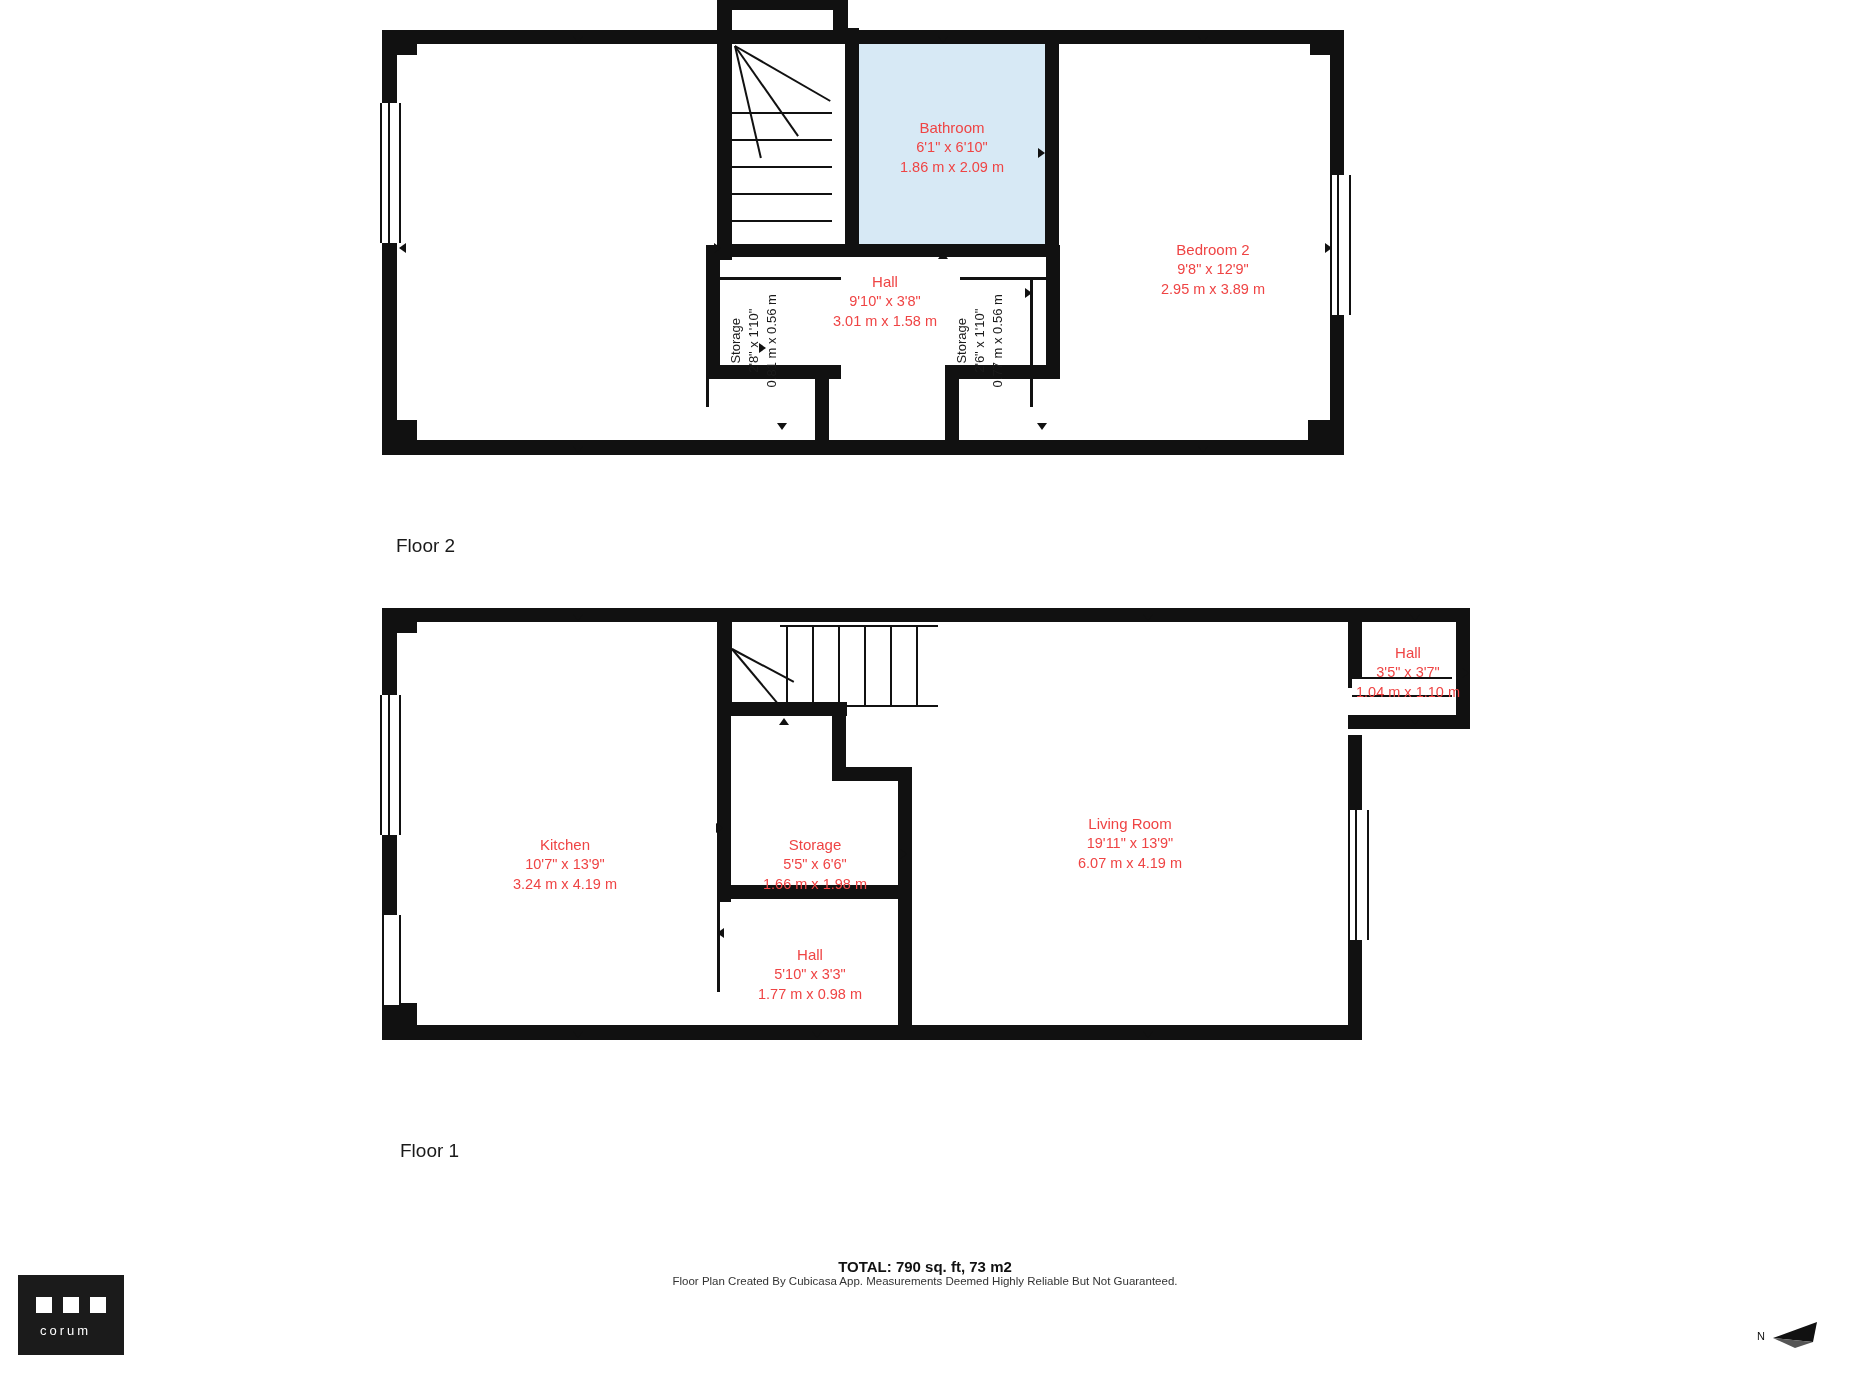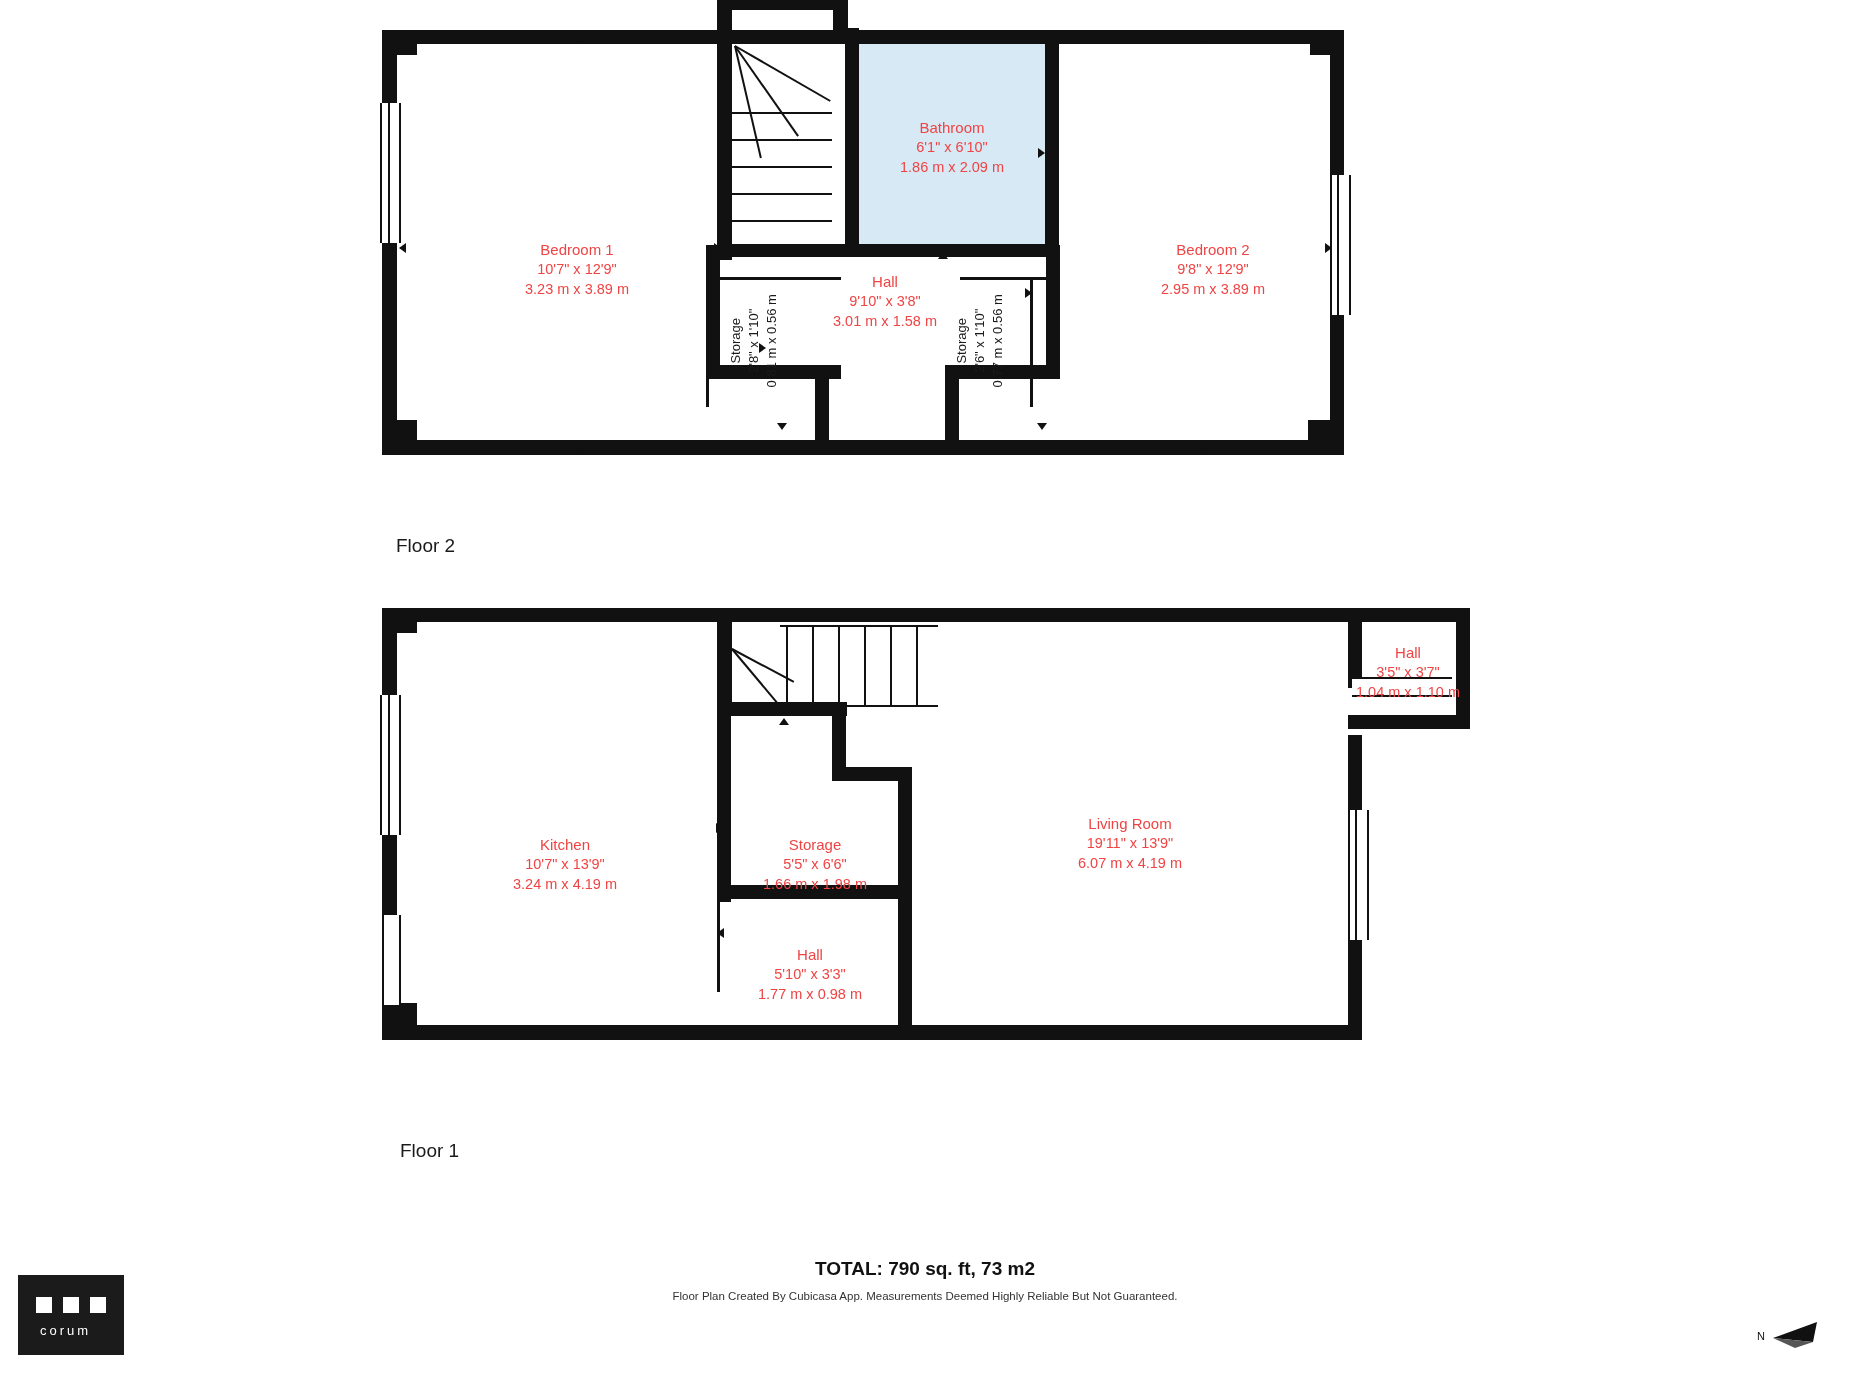--- a/index.html
+++ b/index.html
@@ -17,23 +17,23 @@
   .window.v{border:none;border-left:2.5px solid #111;border-right:2.5px solid #111;}
   .winline{position:absolute;background:#111;}
   .floor-title{position:absolute;font-size:19px;color:#1a1a1a;}
   .arrow{position:absolute;width:0;height:0;}
   .arr-down{border-left:5px solid transparent;border-right:5px solid transparent;border-top:7px solid #111;}
   .arr-up{border-left:5px solid transparent;border-right:5px solid transparent;border-bottom:7px solid #111;}
   .arr-left{border-top:5px solid transparent;border-bottom:5px solid transparent;border-right:7px solid #111;}
   .arr-right{border-top:5px solid transparent;border-bottom:5px solid transparent;border-left:7px solid #111;}
   .stairline{position:absolute;background:#111;}
   .summary{position:absolute;left:0;right:0;text-align:center;}
-  .summary .tot{font-size:19px;font-weight:bold;color:#111;}
+  .summary .tot{font-size:15px;font-weight:bold;color:#111;}
   .summary .ln{font-size:17px;color:#111;margin-top:4px;}
-  .summary .credit{font-size:11.5px;color:#333;margin-top:10px;}
+  .summary .credit{font-size:11.5px;color:#333;}
   .logo{position:absolute;background:#1b1b1b;}
   .logo .sq{position:absolute;background:#fff;}
   .logo .txt{position:absolute;color:#fff;font-size:13px;letter-spacing:3px;}
   .compass{position:absolute;}
   .compass .letter{position:absolute;font-size:11px;color:#111;}
 </style>
 </head>
 <body>
 
 <div class="plan" style="left:0;top:0;width:1850px;height:520px;">
@@ -93,25 +93,20 @@
   <div class="arrow arr-right" style="left:1038px;top:148px;"></div>
   <div class="arrow arr-right" style="left:1325px;top:243px;"></div>
   <div class="arrow arr-up" style="left:938px;top:252px;"></div>
   <div class="arrow arr-right" style="left:759px;top:343px;"></div>
   <div class="arrow arr-right" style="left:1025px;top:288px;"></div>
   <div class="arrow arr-down" style="left:777px;top:423px;"></div>
   <div class="arrow arr-down" style="left:1037px;top:423px;"></div>
   <div class="arrow arr-down" style="left:573px;top:446px;"></div>
   <div class="arrow arr-down" style="left:1198px;top:446px;"></div>
 
-  <div class="room-label" style="left:452px;top:240px;width:250px;">
-    <div class="nm">Bedroom 1</div>
-    <div class="dim">10'7" x 12'9"</div>
-    <div class="dim">3.23 m x 3.89 m</div>
-  </div>
 
   <div class="room-label" style="left:827px;top:118px;width:250px;">
     <div class="nm">Bathroom</div>
     <div class="dim">6'1" x 6'10"</div>
     <div class="dim">1.86 m x 2.09 m</div>
   </div>
 
   <div class="room-label" style="left:1088px;top:240px;width:250px;">
     <div class="nm">Bedroom 2</div>
     <div class="dim">9'8" x 12'9"</div>

